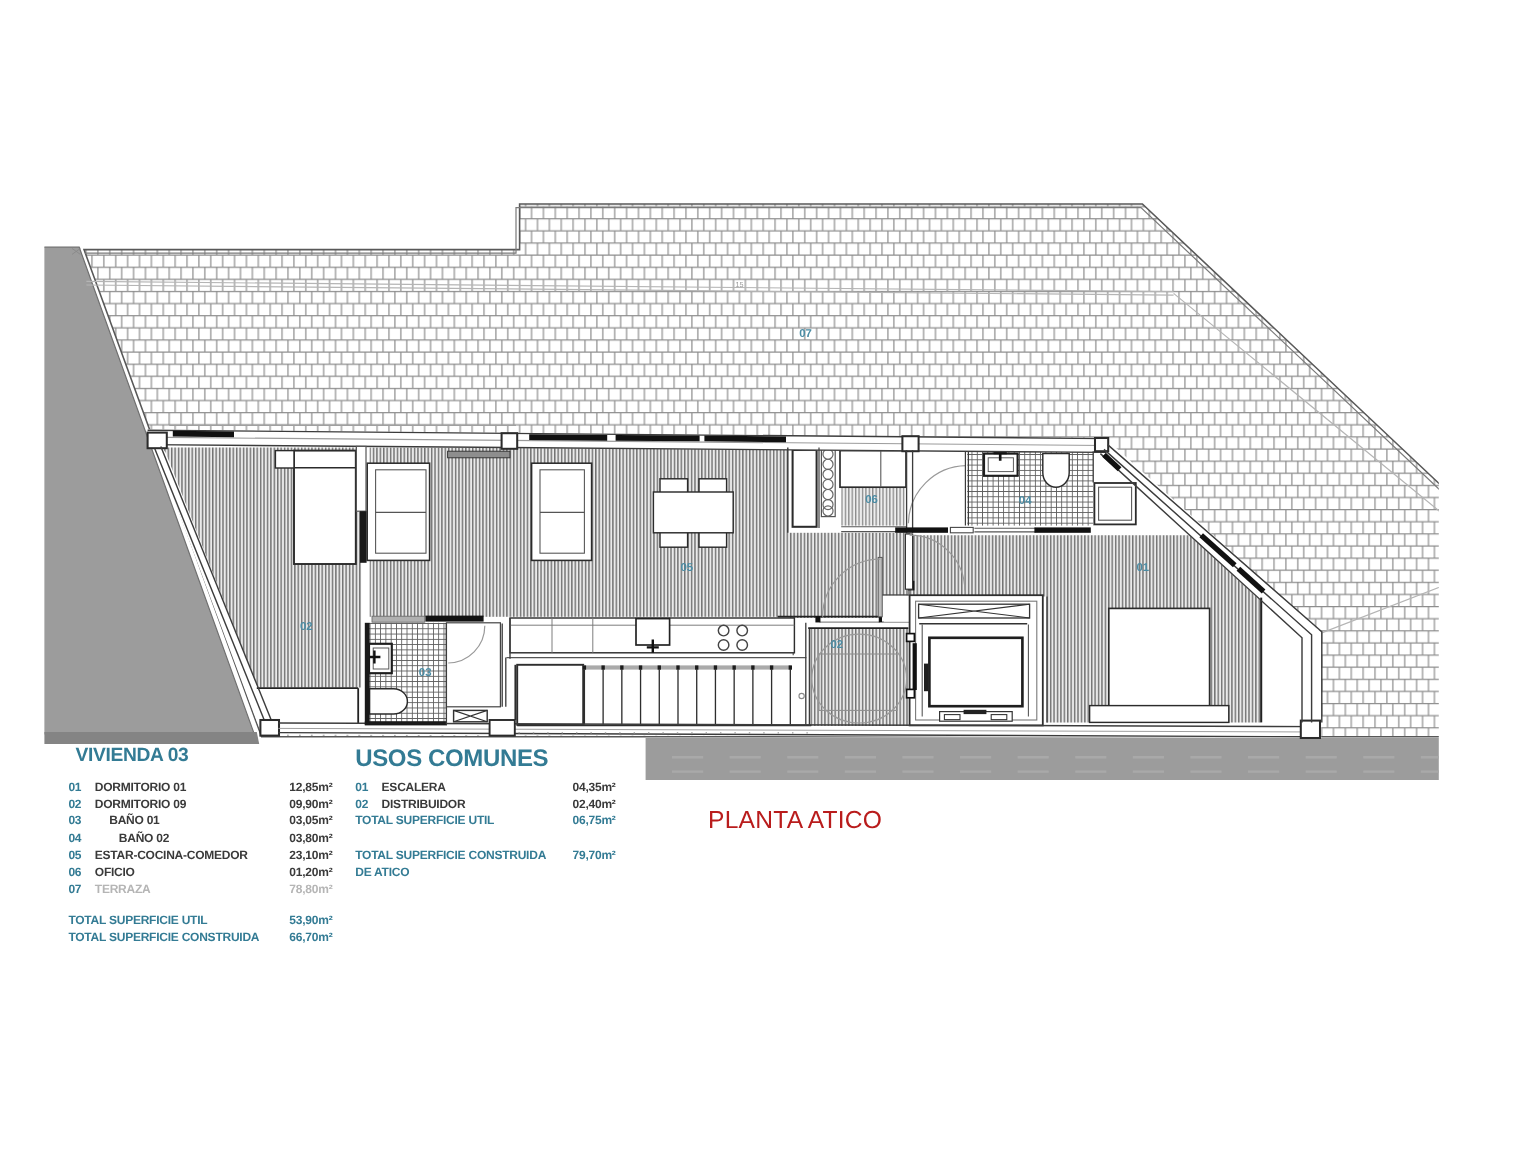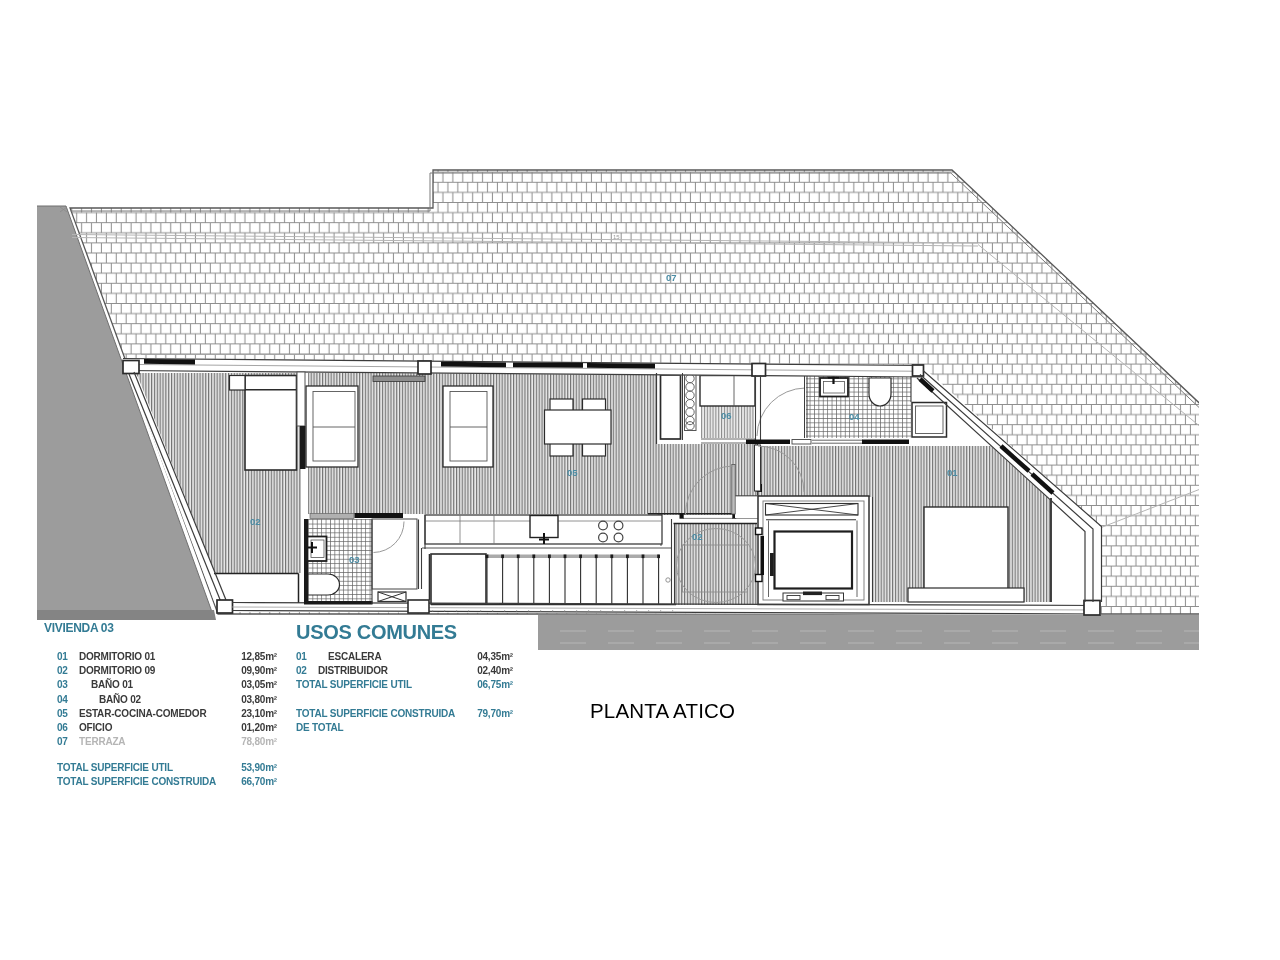--- a/index.html
+++ b/index.html
@@ -385,21 +385,21 @@
 <path d="M758,446 A46,46 0 0 1 804,492" fill="none" stroke="#999" stroke-width="1"></path>
 
 <path d="M872.5,497 V602" stroke="#3c3c3c" stroke-width="1.1" fill="none"></path>
 
 <text x="613" y="239" fill="#9a9a9a" font-size="6">15</text>
 </svg>
 
 
 <div style="position:absolute;left:0;top:615px;width:560px;">
 
-  <div style="position:absolute;left:44px;top:6px;color:#337b94;font-weight:bold;font-size:12px;letter-spacing:-0.3px;">VIVIENDA 03</div>
+  <div style="position:absolute;left:63px;top:6px;color:#337b94;font-weight:bold;font-size:16px;letter-spacing:-0.3px;">VIVIENDA 03</div>
 
   <div style="position:absolute;left:296px;top:6px;color:#337b94;font-weight:bold;font-size:20px;letter-spacing:-0.3px;">USOS COMUNES</div>
 </div>
 <div style="position:absolute;left:0;top:643px;font-size:10px;font-weight:bold;color:#3a3a3a;letter-spacing:-0.2px;">
 
   <div style="position:absolute;left:57px;top:8px;width:220px;">
     <div style="position:relative;height:14.2px;"><span style="color:#337b94;">01</span><span style="position:absolute;left:22px;">DORMITORIO 01</span><span style="position:absolute;right:0;">12,85m²</span></div>
     <div style="position:relative;height:14.2px;"><span style="color:#337b94;">02</span><span style="position:absolute;left:22px;">DORMITORIO 09</span><span style="position:absolute;right:0;">09,90m²</span></div>
     <div style="position:relative;height:14.2px;"><span style="color:#337b94;">03</span><span style="position:absolute;left:34px;">BAÑO 01</span><span style="position:absolute;right:0;">03,05m²</span></div>
     <div style="position:relative;height:14.2px;"><span style="color:#337b94;">04</span><span style="position:absolute;left:22px;padding-left:20px;">BAÑO 02</span><span style="position:absolute;right:0;">03,80m²</span></div>
@@ -407,24 +407,24 @@
     <div style="position:relative;height:14.2px;"><span style="color:#337b94;">06</span><span style="position:absolute;left:22px;">OFICIO</span><span style="position:absolute;right:0;">01,20m²</span></div>
     <div style="position:relative;height:14.2px;"><span style="color:#337b94;">07</span><span style="position:absolute;left:22px;color:#b5b5b5;">TERRAZA</span><span style="position:absolute;right:0;color:#b5b5b5;">78,80m²</span></div>
   </div>
 
   <div style="position:absolute;left:57px;top:119px;width:220px;color:#337b94;">
     <div style="position:relative;height:14.2px;">TOTAL SUPERFICIE UTIL<span style="position:absolute;right:0;margin-left:12px;">53,90m²</span></div>
     <div style="position:relative;height:14.2px;">TOTAL SUPERFICIE CONSTRUIDA<span style="position:absolute;right:0;">66,70m²</span></div>
   </div>
 
   <div style="position:absolute;left:296px;top:8px;width:217px;">
-    <div style="position:relative;height:14.2px;"><span style="color:#337b94;">01</span><span style="position:absolute;left:32px;">ESCALERA</span><span style="position:absolute;right:0;">04,35m²</span></div>
+    <div style="position:relative;height:14.2px;"><span style="color:#337b94;">01</span><span style="position:absolute;left:22px;">ESCALERA</span><span style="position:absolute;right:0;">04,35m²</span></div>
     <div style="position:relative;height:14.2px;"><span style="color:#337b94;">02</span><span style="position:absolute;left:22px;">DISTRIBUIDOR</span><span style="position:absolute;right:0;margin-left:42px;">02,40m²</span></div>
     <div style="position:relative;height:14.2px;color:#337b94;">TOTAL SUPERFICIE UTIL<span style="position:absolute;right:0;">06,75m²</span></div>
     <div style="position:relative;height:14.2px;"></div>
     <div style="position:relative;height:14.2px;color:#337b94;">TOTAL SUPERFICIE CONSTRUIDA<span style="position:absolute;right:0;">79,70m²</span></div>
-    <div style="position:relative;height:14.2px;color:#337b94;">DE TOTAL</div>
+    <div style="position:relative;height:14.2px;color:#337b94;">DE ATICO</div>
   </div>
 </div>
 
 
-<div style="position:absolute;left:590px;top:699px;font-size:20.5px;color:#000000;letter-spacing:0.2px;">PLANTA ATICO</div>
+<div style="position:absolute;left:590px;top:672px;font-size:20.5px;color:#b91c1c;letter-spacing:0.2px;">PLANTA ATICO</div>
 </div>
 
 </body></html>

